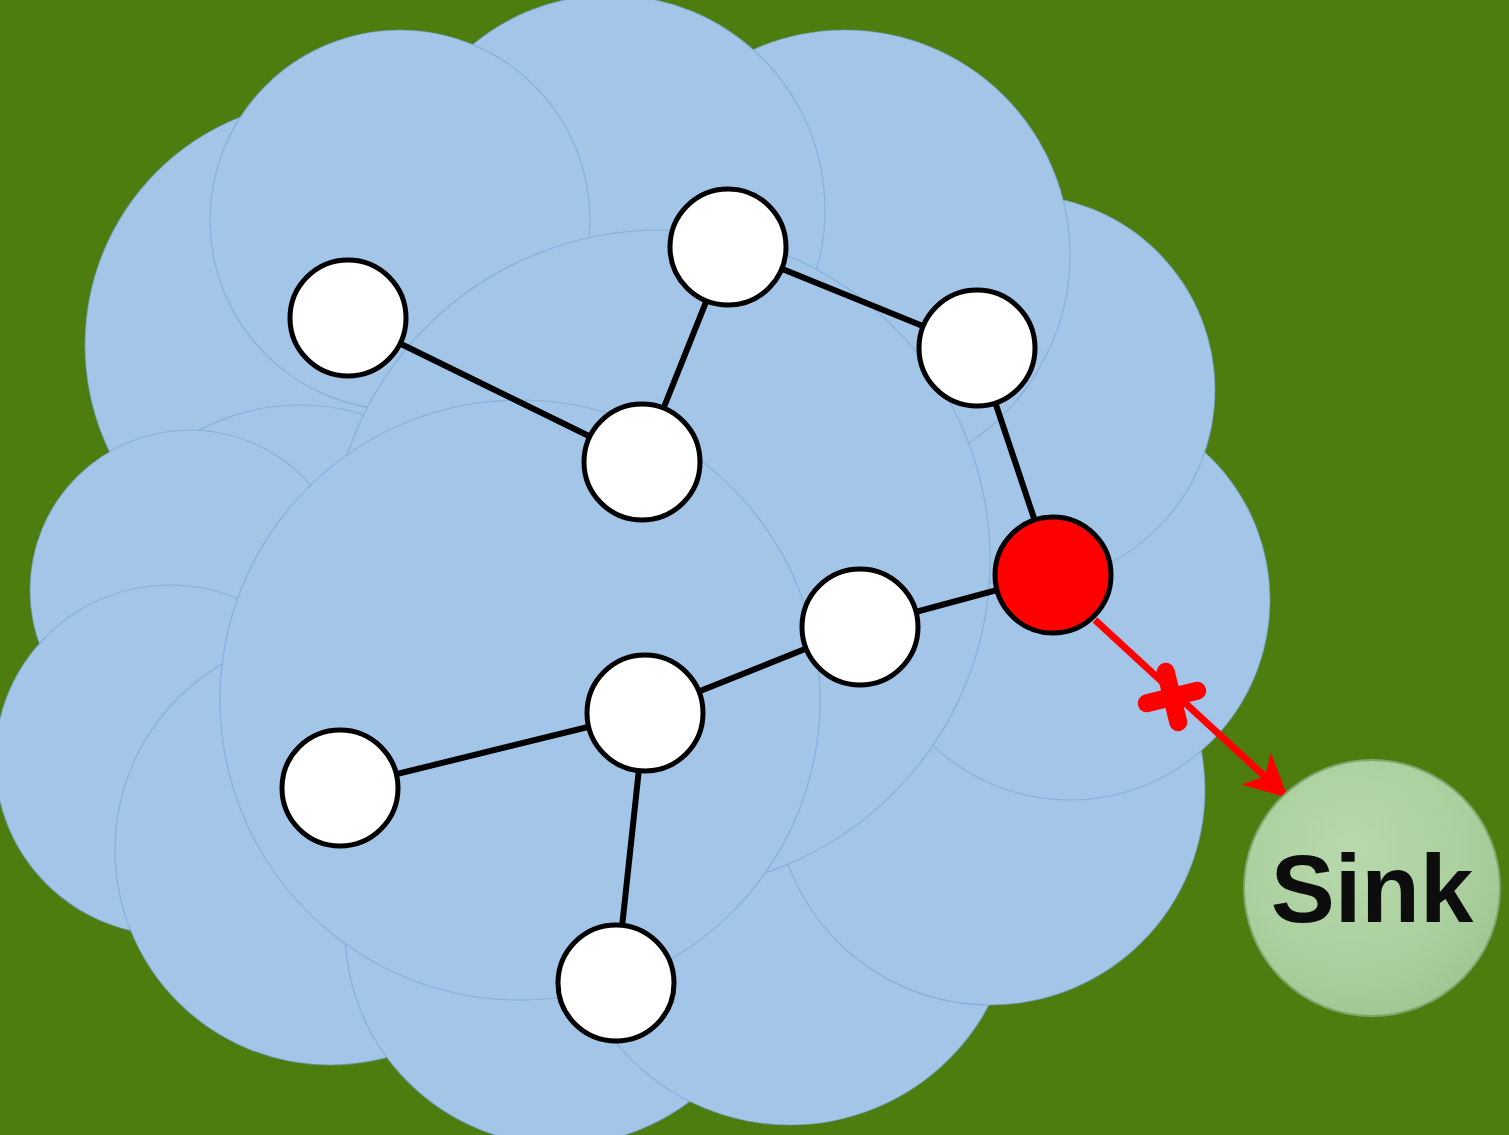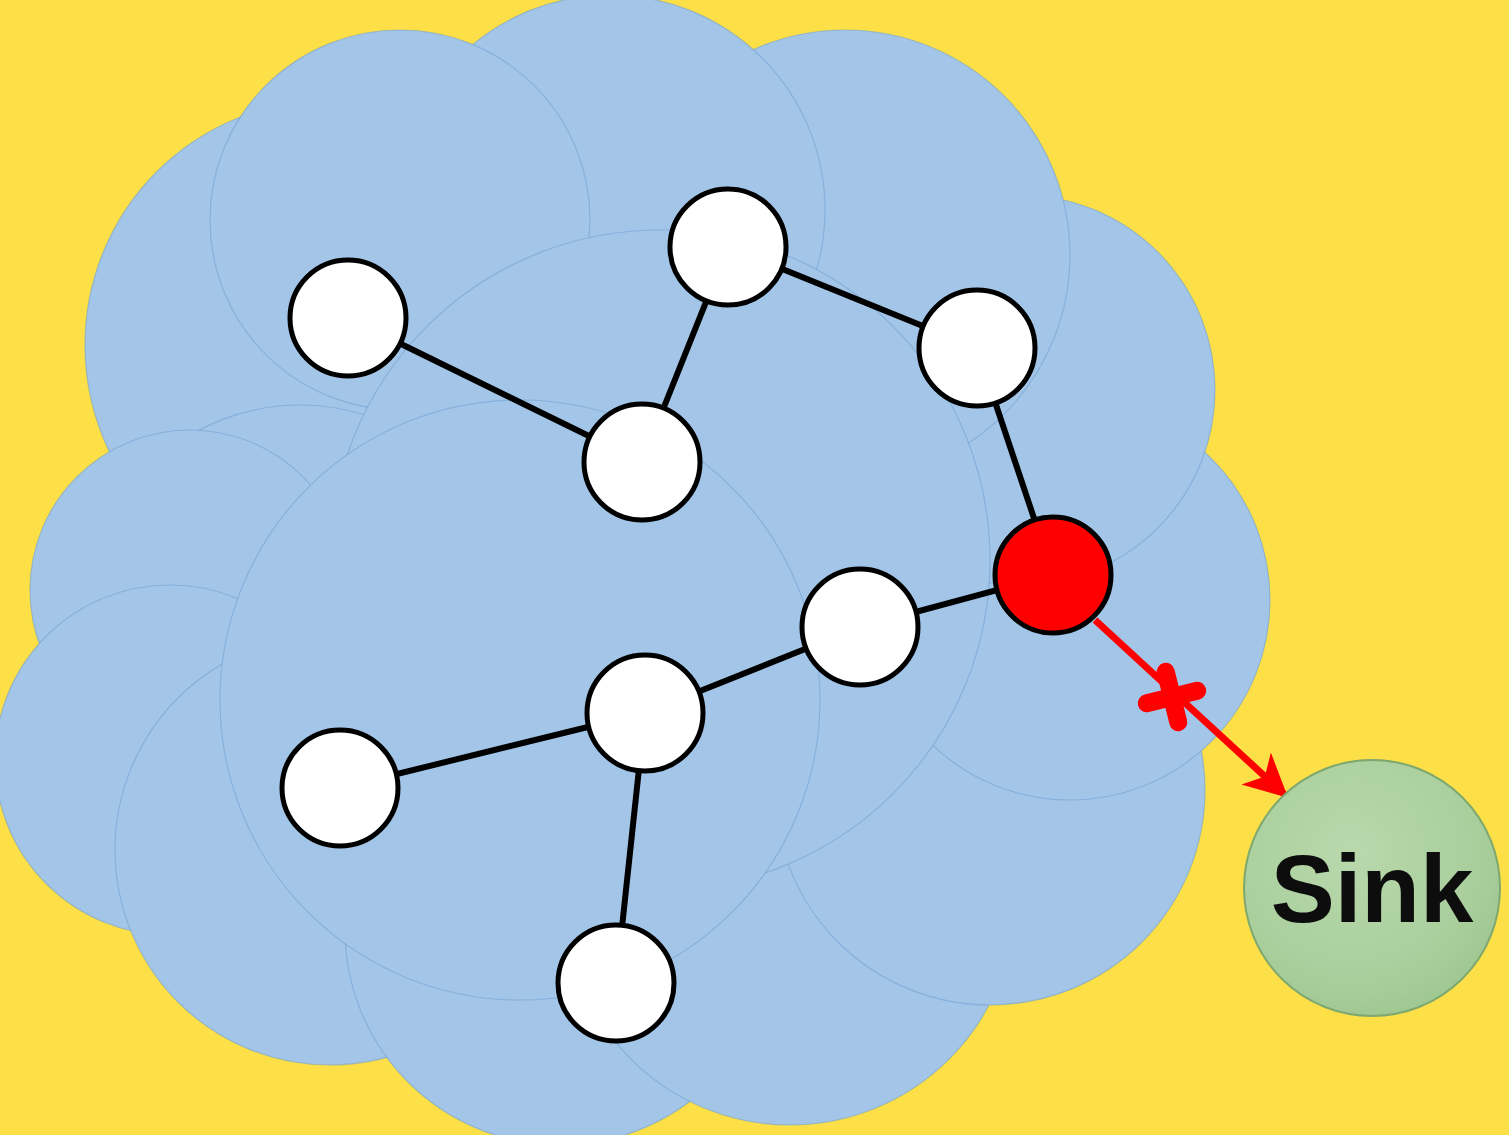--- a/index.html
+++ b/index.html
@@ -10,21 +10,21 @@
   body {
     width: 1509px;
     height: 1135px;
     overflow: hidden;
     font-family: "Liberation Sans", sans-serif;
   }
   #stage {
     position: relative;
     width: 1509px;
     height: 1135px;
-    background: #fde047;
+    background: #4d7c0f;
   }
   #scene {
     position: absolute;
     top: 0;
     left: 0;
     width: 1509px;
     height: 1135px;
     display: block;
   }
   .sink-label {

